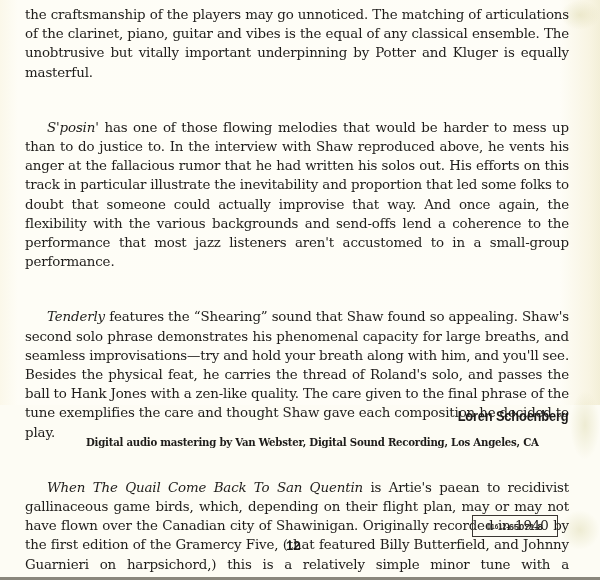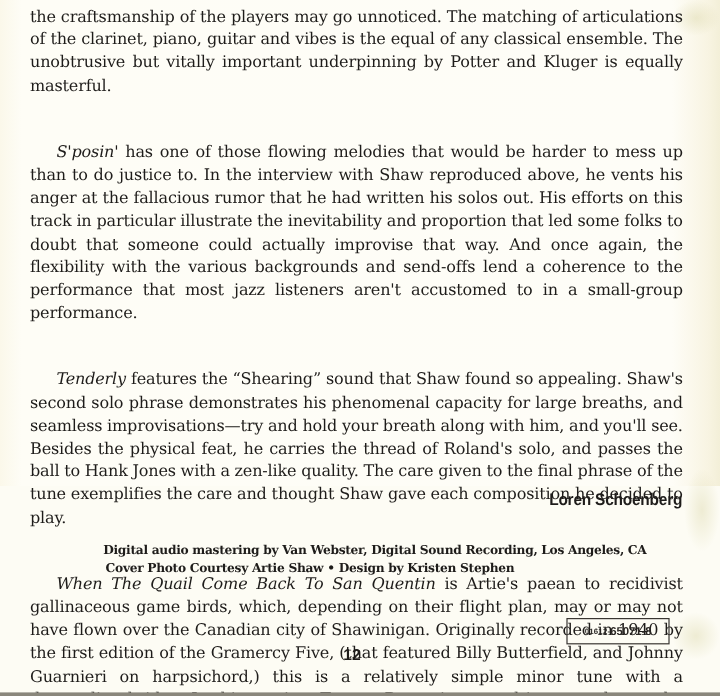--- a/index.html
+++ b/index.html
@@ -58,21 +58,21 @@
       font-family: "Liberation Sans", sans-serif;
       font-weight: bold;
       font-size: 14px;
       letter-spacing: -0.2px;
       transform: scaleX(0.92);
       transform-origin: right center;
     }
     .credits {
       position: absolute;
       left: 88px;
-      top: 452px;
+      top: 435px;
       width: 300px;
       font-family: "DejaVu Serif", "Liberation Serif", serif;
       font-weight: bold;
       font-size: 10.2px;
       line-height: 15px;
       text-align: left;
       white-space: nowrap;
       letter-spacing: -0.25px;
     }
     .credits div {
@@ -142,21 +142,20 @@
     </p>
     <p class="indent">
       <em>When The Quail Come Back To San Quentin</em><span> is Artie's paean to recidivist gallinaceous game birds, which, depending on their flight plan, may or may not have flown over the Canadian city of Shawinigan. Originally recorded in 1940 by the first edition of the Gramercy Five, (that featured Billy Butterfield, and Johnny Guarnieri on harpsichord,) this is a relatively simple minor tune with a descending bridge. In this version, Tommy Potter is spotted in a rare bass solo, which leads into an antic clarinet/drum dialog. Like all great works of art, the true meaning and significance of these performances will dawn gradually on the listener. Credit must go to Artie Shaw, who cared enough to properly document this group, guarded the master tapes for almost 40 years, edited them for release, and now shares them with us. Thank you, Artie.</span>
     </p>
   </div>
 
   <div class="signature">Loren Schoenberg</div>
 
   <div class="credits">
     <div class="credit-line-1">Digital audio mastering by Van Webster, Digital Sound Recording, Los Angeles, CA</div>
-    <div>Cover Photo Courtesy Artie Shaw • Design by Kristen Stephen</div>
   </div>
 
   <div class="catalog-box">
     <span class="catalog-prefix">01612-</span>
       <span class="catalog-main">65071-8</span>
   </div>
 
   <div class="page-number">12</div>
 </div>
 

